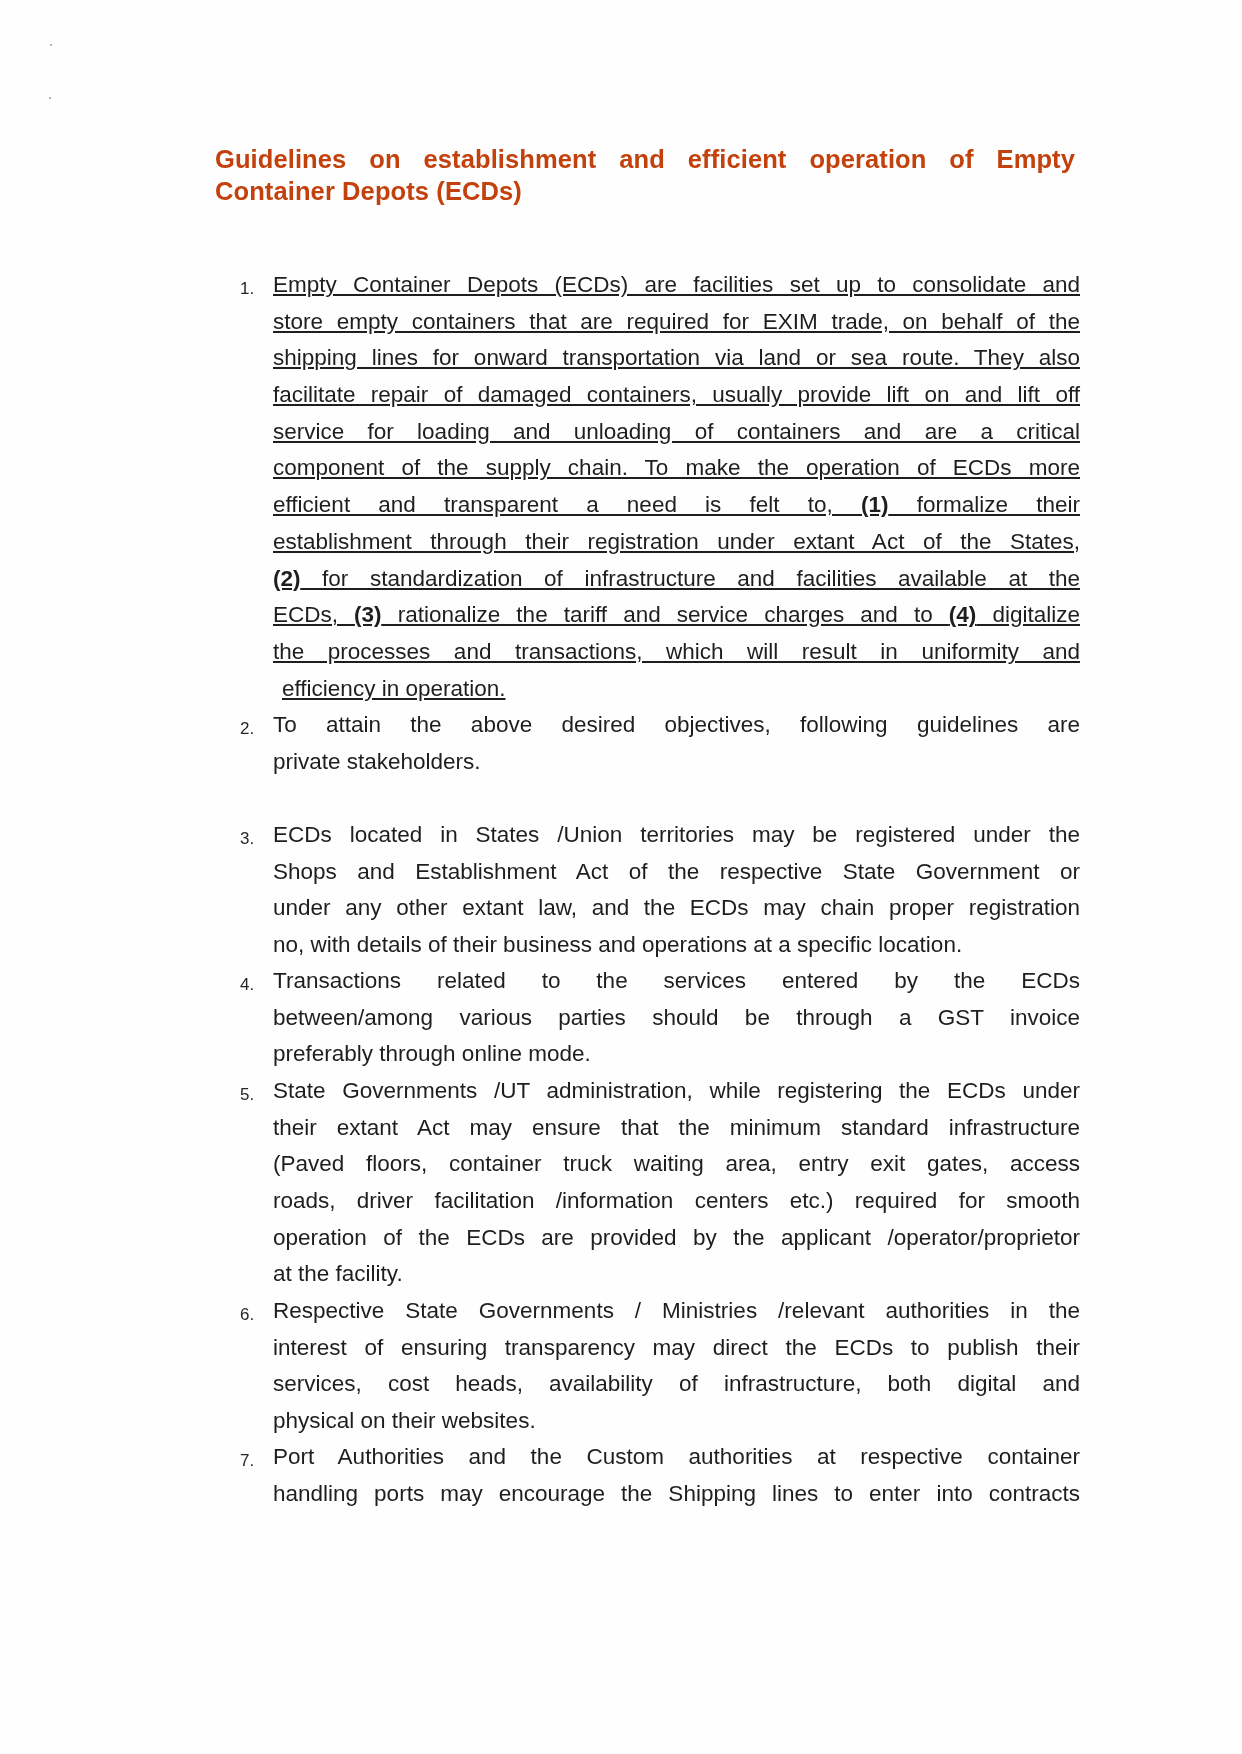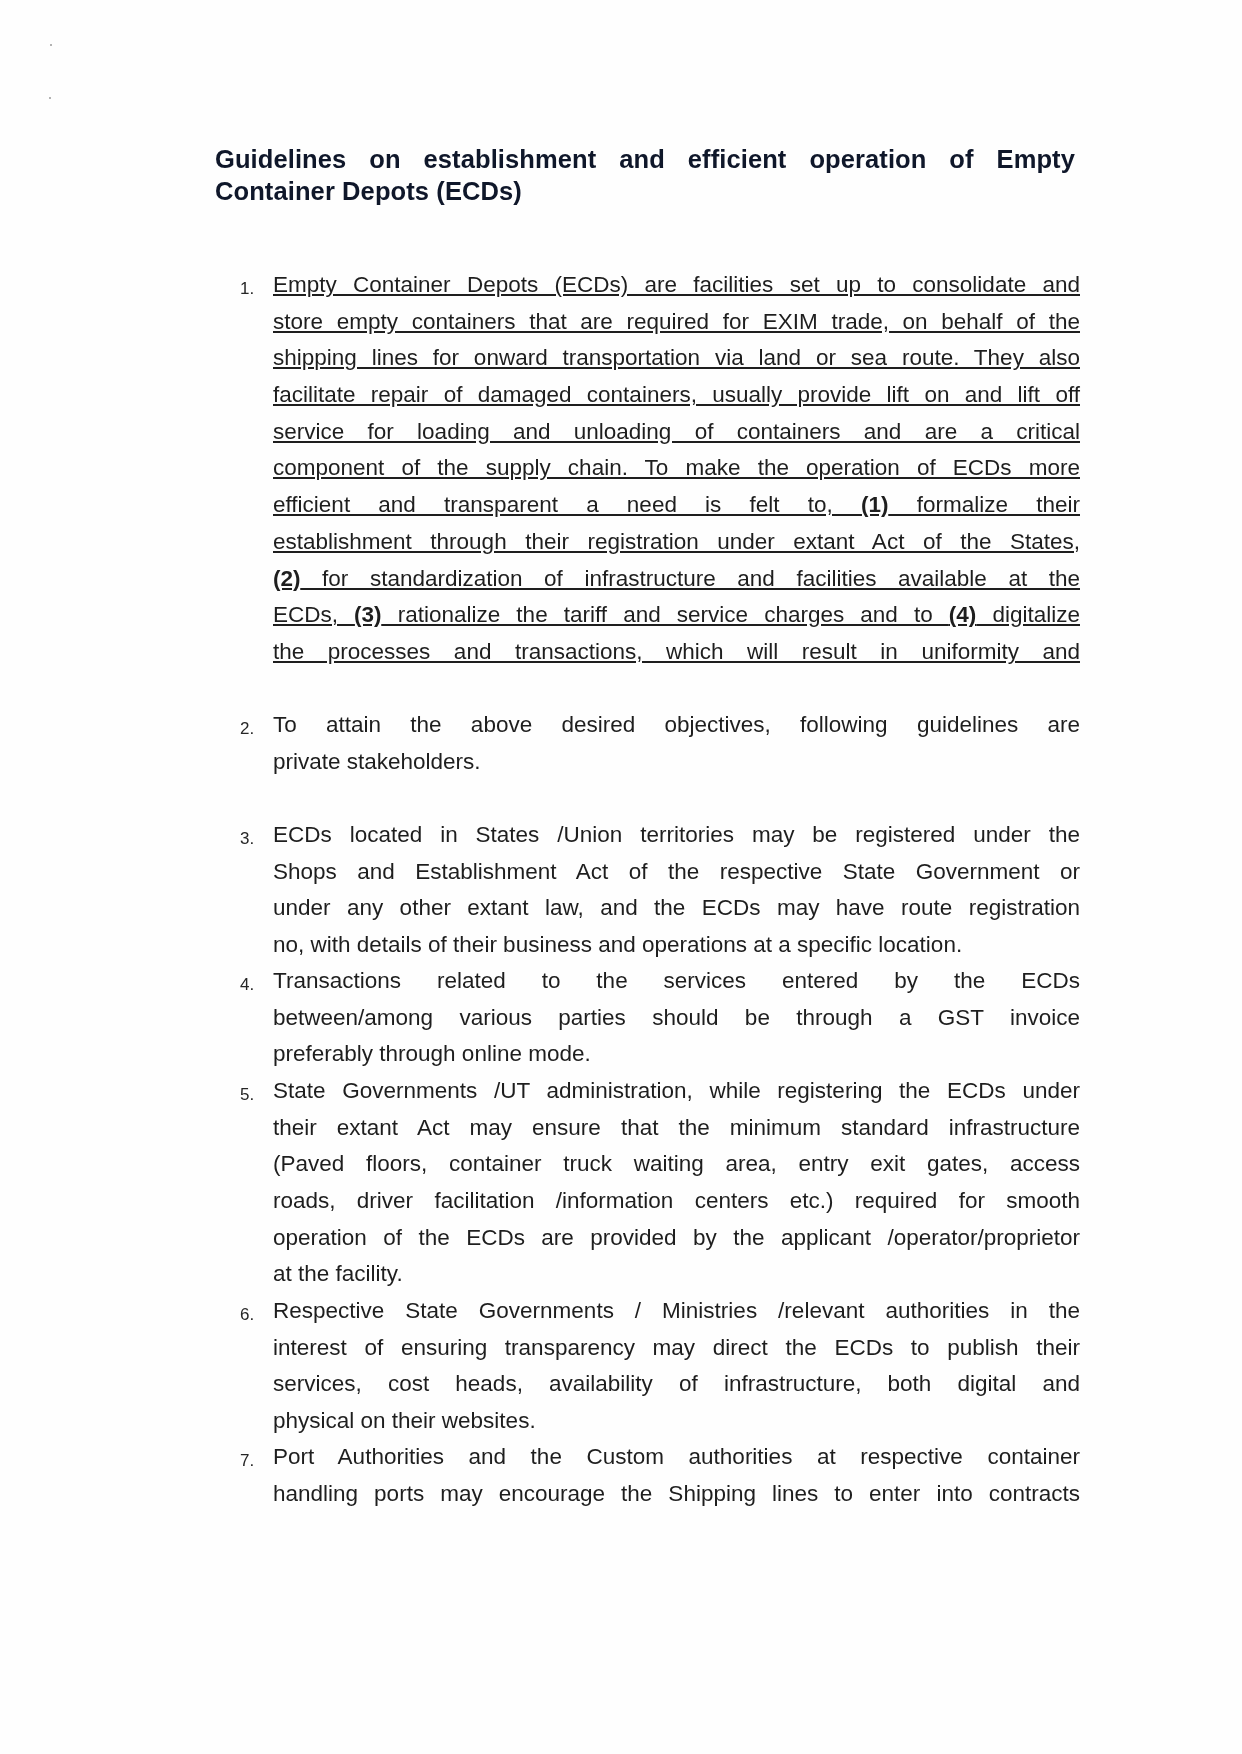--- a/index.html
+++ b/index.html
@@ -26,21 +26,21 @@
     }
     .title {
       position: absolute;
       left: 215px;
       top: 143px;
       width: 860px;
       font-weight: bold;
       font-size: 25.5px;
       line-height: 32px;
       letter-spacing: 0.1px;
-      color: #0f172a;
+      color: #c2410c;
     }
     .title .line { display: block; white-space: nowrap; text-align: justify; text-align-last: justify; }
     .title .line.last { text-align-last: left; }
     .list {
       position: absolute;
       left: 0; top: 0;
       width: 1242px;
     }
     .item {
       position: absolute;
@@ -95,37 +95,38 @@
         <span class="ln">store empty containers that are required for EXIM trade, on behalf of the</span>
         <span class="ln">shipping lines for onward transportation via land or sea route. They also</span>
         <span class="ln">facilitate repair of damaged containers, usually provide lift on and lift off</span>
         <span class="ln">service for loading and unloading of containers and are a critical</span>
         <span class="ln">component of the supply chain. To make the operation of ECDs more</span>
         <span class="ln rich">efficient and transparent a need is felt to, <b>(1)</b> formalize their</span>
         <span class="ln">establishment through their registration under extant Act of the States,</span>
         <span class="ln rich"><b>(2)</b> for standardization of infrastructure and facilities available at the</span>
         <span class="ln rich">ECDs, <b>(3)</b> rationalize the tariff and service charges and to <b>(4)</b> digitalize</span>
         <span class="ln">the processes and transactions, which will result in uniformity and</span>
+        <span class="ln last indent">efficiency in operation.</span>
       </div>
     </div>
 
     <div class="item" style="top:707px;">
       <span class="num">2.</span>
       <div class="body" style="top:0;">
         <span class="ln">To attain the above desired objectives, following guidelines are</span>
         <span class="ln last">private stakeholders.</span>
       </div>
     </div>
 
     <div class="item" style="top:817px;">
       <span class="num">3.</span>
       <div class="body" style="top:0;">
         <span class="ln">ECDs located in States /Union territories may be registered under the</span>
         <span class="ln">Shops and Establishment Act of the respective State Government or</span>
-        <span class="ln">under any other extant law, and the ECDs may have route registration</span>
+        <span class="ln">under any other extant law, and the ECDs may chain proper registration</span>
         <span class="ln last">no, with details of their business and operations at a specific location.</span>
       </div>
     </div>
 
     <div class="item" style="top:963px;">
       <span class="num">4.</span>
       <div class="body" style="top:0;">
         <span class="ln">Transactions related to the services entered by the ECDs</span>
         <span class="ln">between/among various parties should be through a GST invoice</span>
         <span class="ln last">preferably through online mode.</span>

